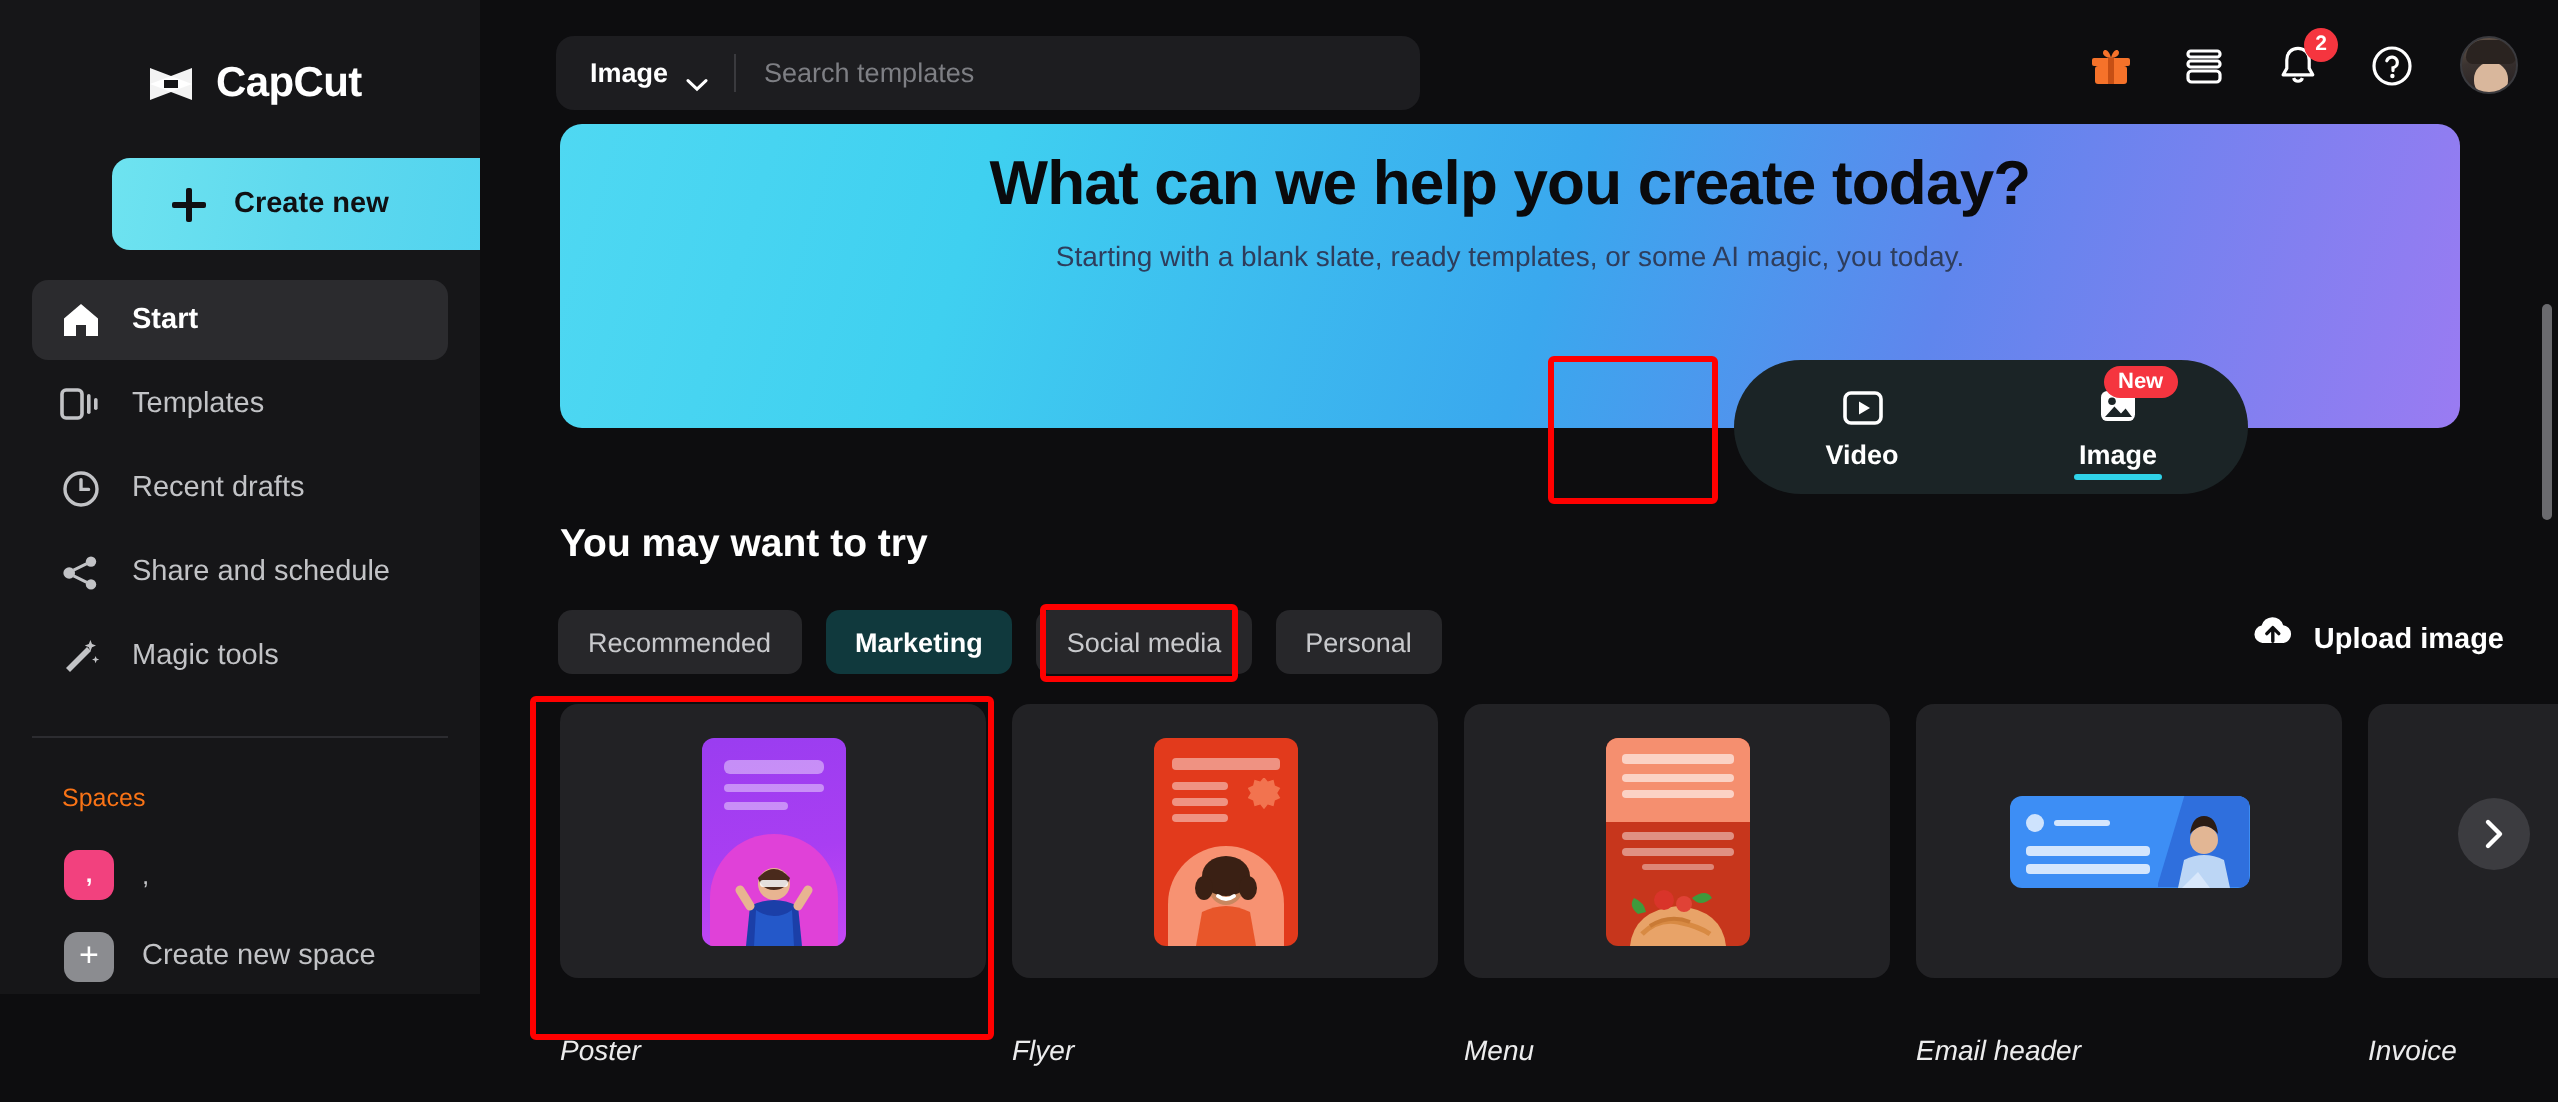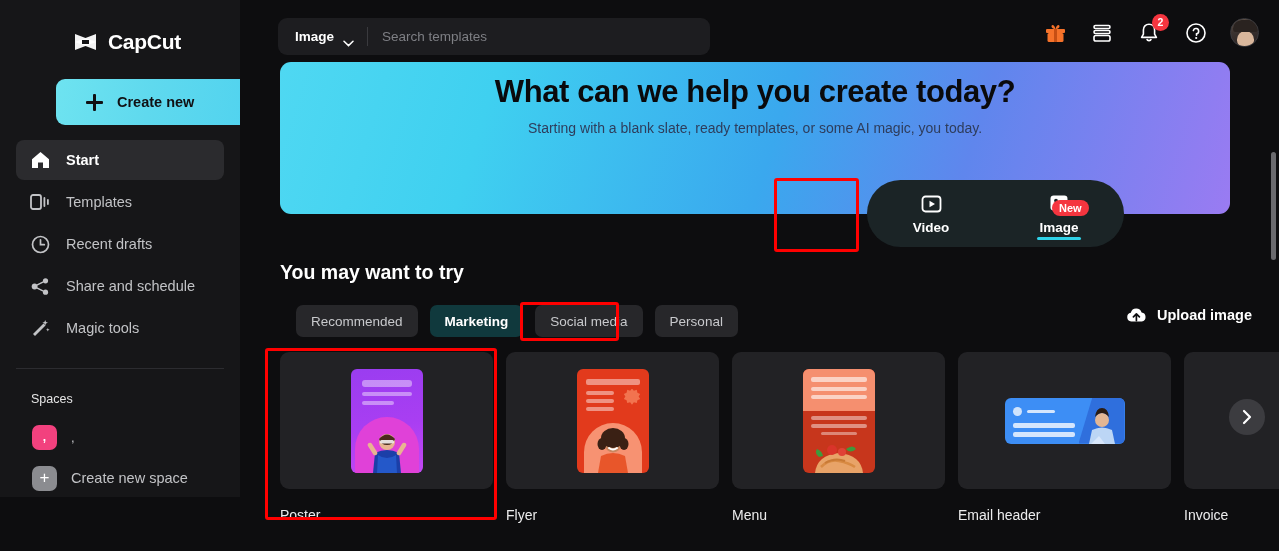--- a/index.html
+++ b/index.html
@@ -45,21 +45,21 @@
     display:flex; align-items:center; gap:16px;
     height:40px; border-radius:8px; padding-left:14px;
     color:#c2c3c6; font-size:14.5px; cursor:pointer; margin-bottom:2px;
   }
   .nav-item.active { background:#2b2b2e; color:#fff; font-weight:bold; }
   .nav-ico { width:20px; height:20px; flex:0 0 20px; display:flex; align-items:center; justify-content:center; }
   .nav-ico svg { display:block; }
 
   .divider { position:absolute; left:16px; top:368px; width:208px; height:1px; background:#2c2c30; }
 
-  .spaces-title { position:absolute; left:31px; top:392px; color:#e5e5e5; font-size:12.5px; }
+  .spaces-title { position:absolute; left:31px; top:392px; color:#f97316; font-size:12.5px; }
 
   .space-row {
     position:absolute; left:16px; width:208px; height:38px;
     display:flex; align-items:center; gap:14px; padding-left:16px;
     border-radius:8px; cursor:pointer;
   }
   .space-row.s1 { top:418px; }
   .space-row.s2 { top:459px; }
   .space-chip {
     width:25px; height:25px; flex:0 0 25px; border-radius:7px;
@@ -137,53 +137,53 @@
     width:128px; height:67px; position:relative; cursor:pointer;
     display:flex; flex-direction:column; align-items:center; justify-content:center; gap:5px;
   }
   .mode-ico { width:23px; height:22px; display:flex; align-items:center; justify-content:center; }
   .mode-label { color:#fff; font-size:13.5px; font-weight:bold; }
   .mode.active .underline {
     position:absolute; bottom:7px; left:50%; transform:translateX(-50%);
     width:44px; height:3.5px; border-radius:2px; background:#2fd2e8;
   }
   .new-badge {
-    position:absolute; top:20px; left:57px;
+    position:absolute; top:3px; left:57px;
     background:#f5353f; color:#fff; font-size:11px; font-weight:bold;
     padding:2px 7px; border-radius:9px;
   }
   .annot {
     position:absolute; border:3px solid #ff0000; border-radius:3px;
     pointer-events:none; z-index:40;
   }
 
   
   .sec-title { position:absolute; left:40px; top:261px; color:#fff; font-size:19.5px; font-weight:bold;text-align:right; }
 
-  .tabs { position:absolute; left:56px; top:305px; display:flex; gap:12px; }
+  .tabs { position:absolute; left:39px; top:305px; display:flex; gap:12px; }
   .tab {
     height:32px; padding:0 15px; border-radius:7px;
     background:#27272a; color:#c8c9cc; font-size:13.5px;
     display:flex; align-items:center; cursor:pointer;
   }
   .tab.active { background:#10393d; color:#fff; font-weight:bold; }
 
   .upload-btn {
-    position:absolute; right:27px; top:307px; display:flex; align-items:flex-start; gap:10px; cursor:pointer;
+    position:absolute; right:27px; top:307px; display:flex; align-items:flex-end; gap:10px; cursor:pointer;
   }
   .upload-label { color:#fff; font-size:14.5px; font-weight:bold; }
 
   
   .cards { position:absolute; left:40px; top:352px; display:flex; gap:13px; }
   .card { width:213px; cursor:pointer; }
   .card-thumb {
     width:213px; height:137px; border-radius:9px; background:#222225;
     display:flex; align-items:center; justify-content:center; overflow:hidden;
   }
-  .card-label { margin-top:18px; color:#ececed; font-size:14px; }
+  .card-label { margin-top:28px; color:#ececed; font-size:14px;font-style:italic; }
 
   .poster-art {
     width:72px; height:104px; border-radius:6px; position:relative; overflow:hidden;
     background:linear-gradient(170deg,#9a3df0 0%,#a93ef2 55%,#c548f5 100%);
   }
   .poster-art .bar { position:absolute; left:11px; background:rgba(255,255,255,.42); border-radius:3px; }
   .poster-art .b1 { top:11px; width:50px; height:7px; }
   .poster-art .b2 { top:23px; width:50px; height:4px; }
   .poster-art .b3 { top:32px; width:32px; height:4px; }
   .poster-art .blob { position:absolute; bottom:0; left:4px; width:64px; height:56px; border-radius:32px 32px 0 0; background:#e041d8; }

